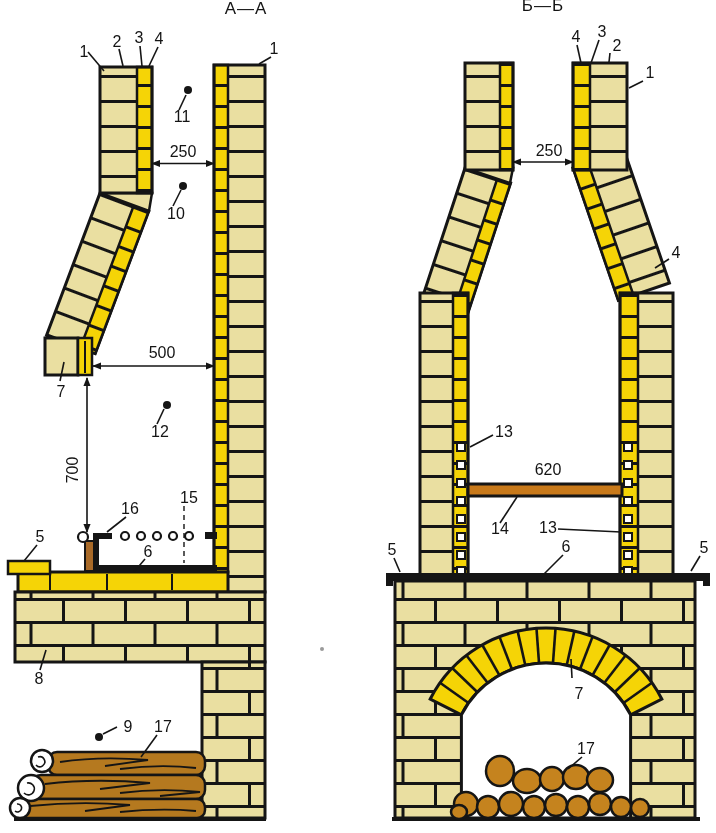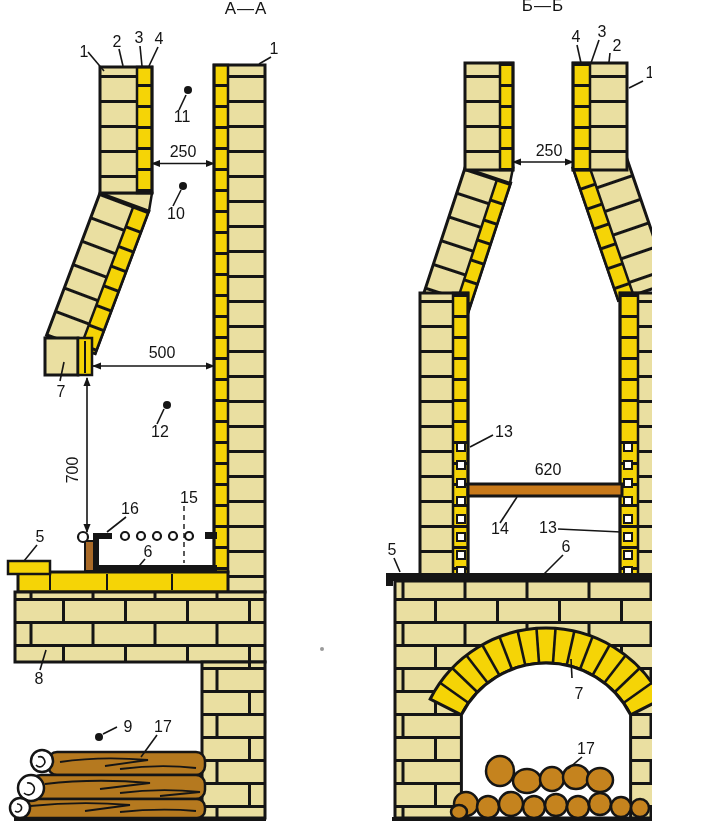--- a/index.html
+++ b/index.html
@@ -1,16 +1,16 @@
 <!DOCTYPE html>
 <html><head>
 <meta charset="utf-8">
 <style>
   html,body{margin:0;padding:0;background:#ffffff;}
-  .stage{position:relative;width:652px;height:833px;background:#ffffff;overflow:hidden;
+  .stage{position:relative;width:716px;height:833px;background:#ffffff;overflow:hidden;
          font-family:"Liberation Sans",sans-serif;}
   svg{position:absolute;left:0;top:0;}
   .ann{font-family:"Liberation Sans",sans-serif;font-size:16px;fill:#141414;text-anchor:middle;}
   .ann.title{font-size:17px;letter-spacing:1px;}
   .dimline{stroke:#151515;stroke-width:1.6;fill:none;}
   .leader{stroke:#151515;stroke-width:1.6;fill:none;}
   .dashline{stroke:#151515;stroke-width:1.4;stroke-dasharray:5 4;fill:none;}
   .outl{fill:none;stroke:#151515;stroke-width:3;}
   .grain{stroke:#151515;stroke-width:1.8;fill:none;}
 </style>

